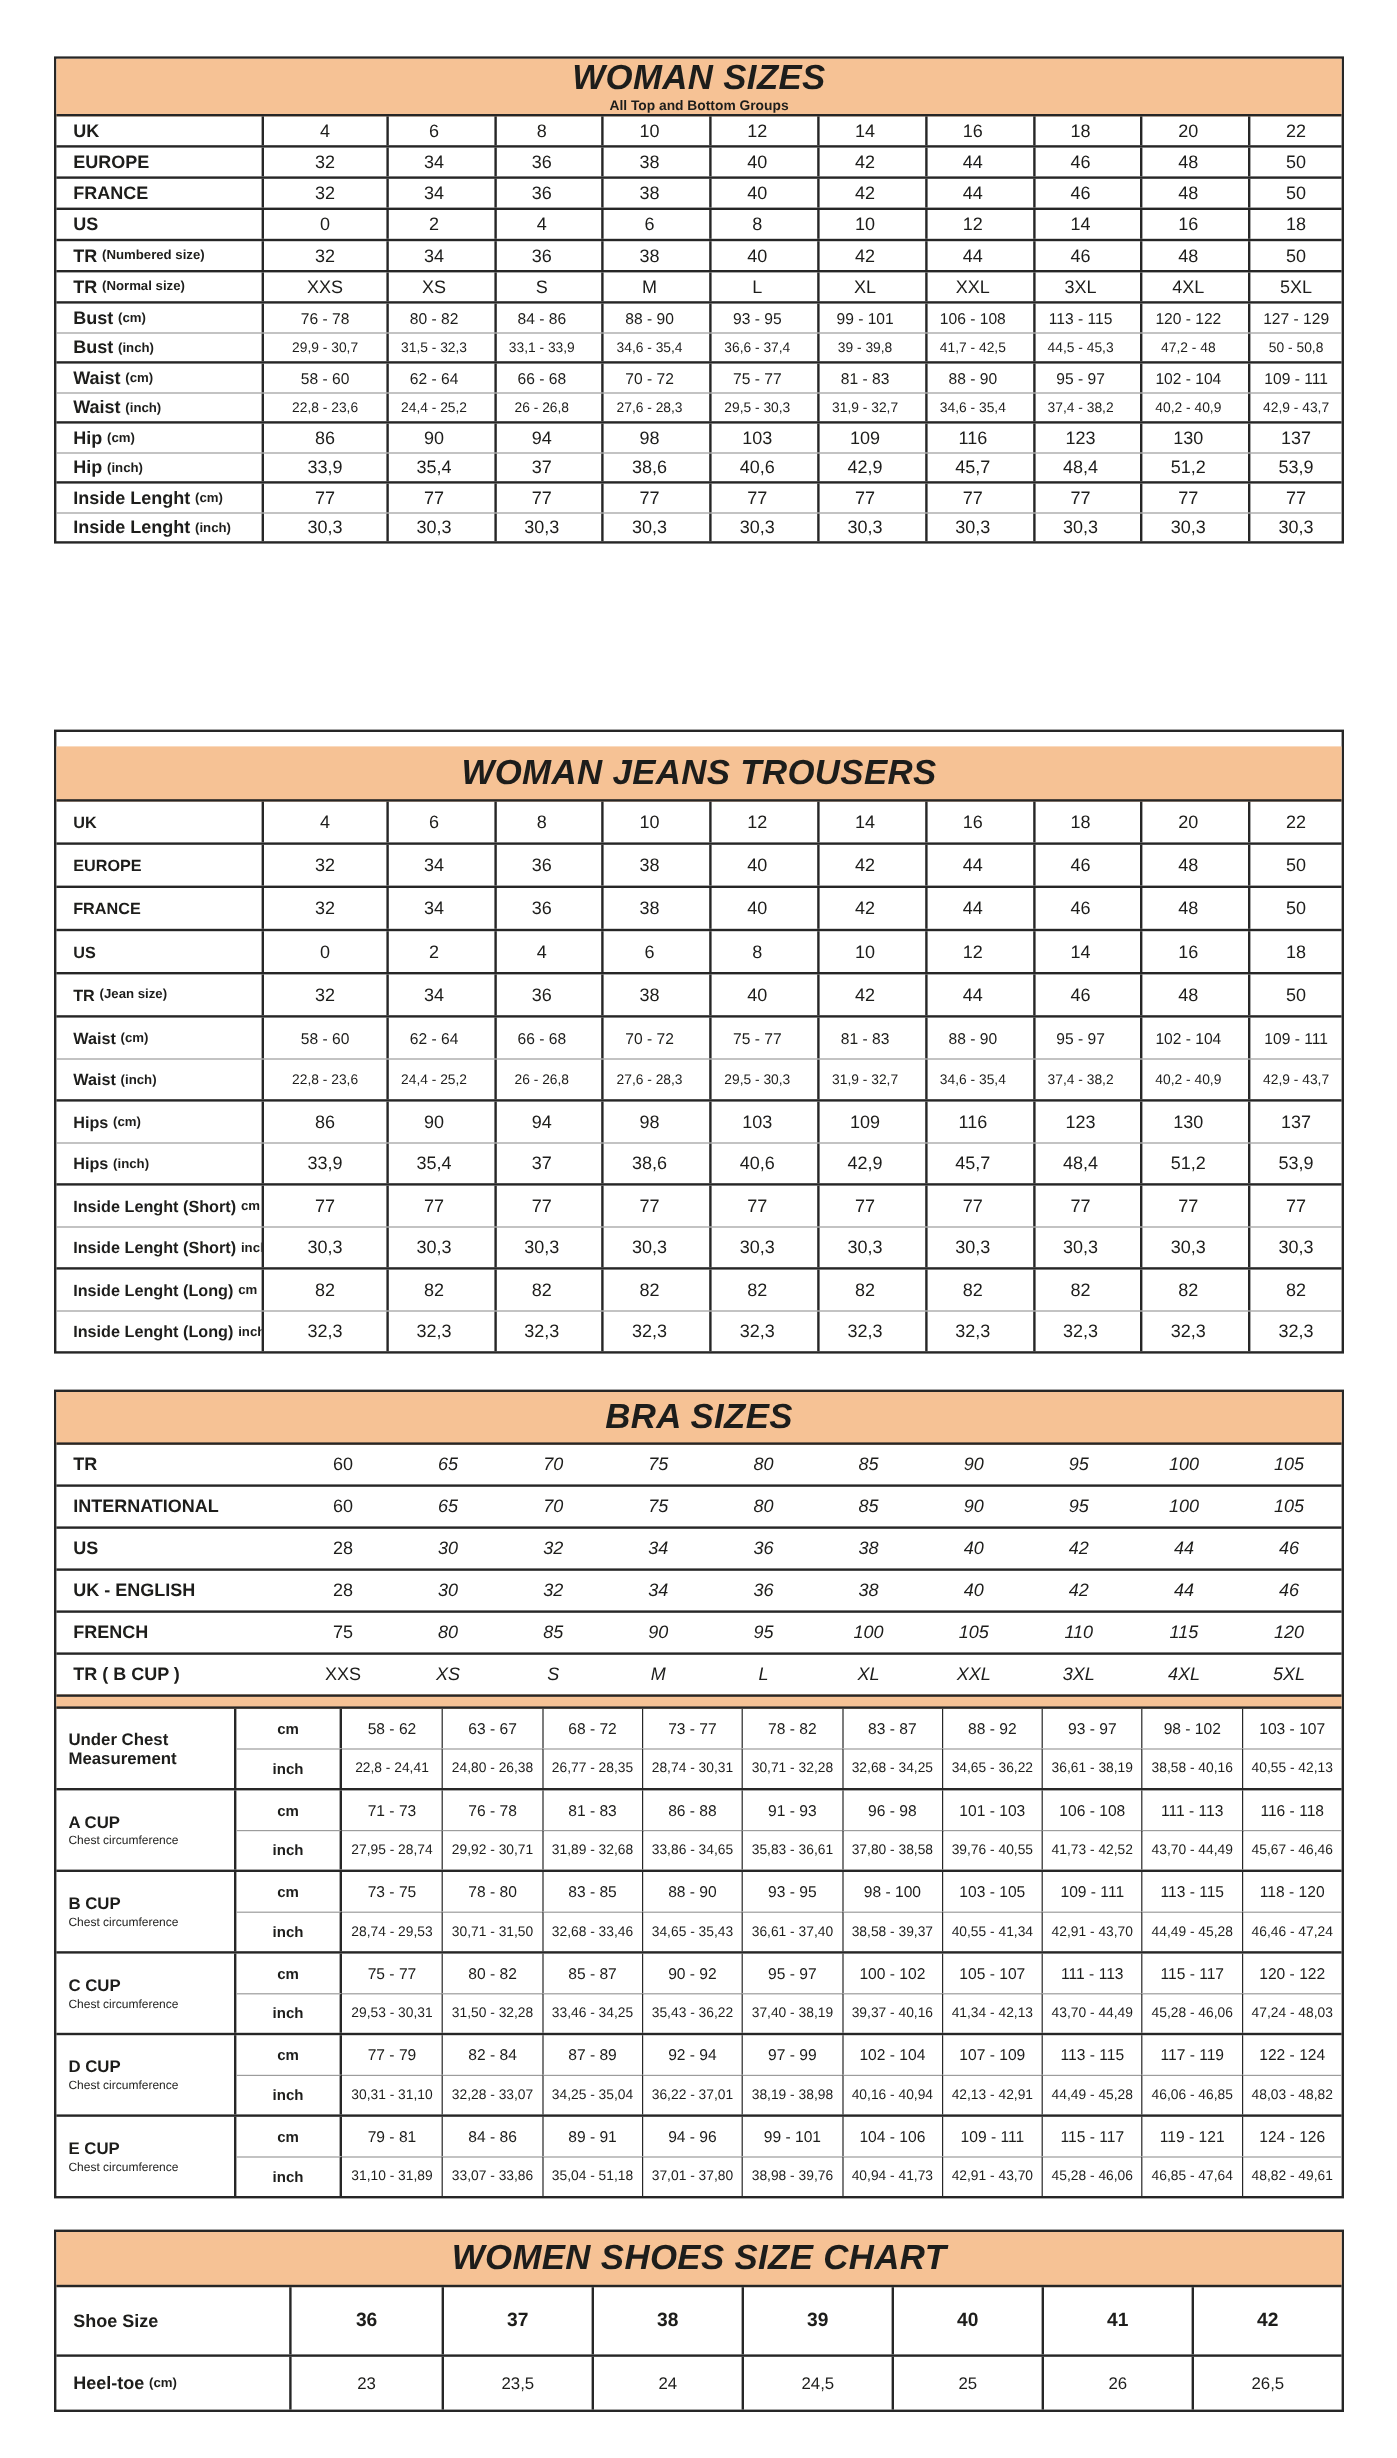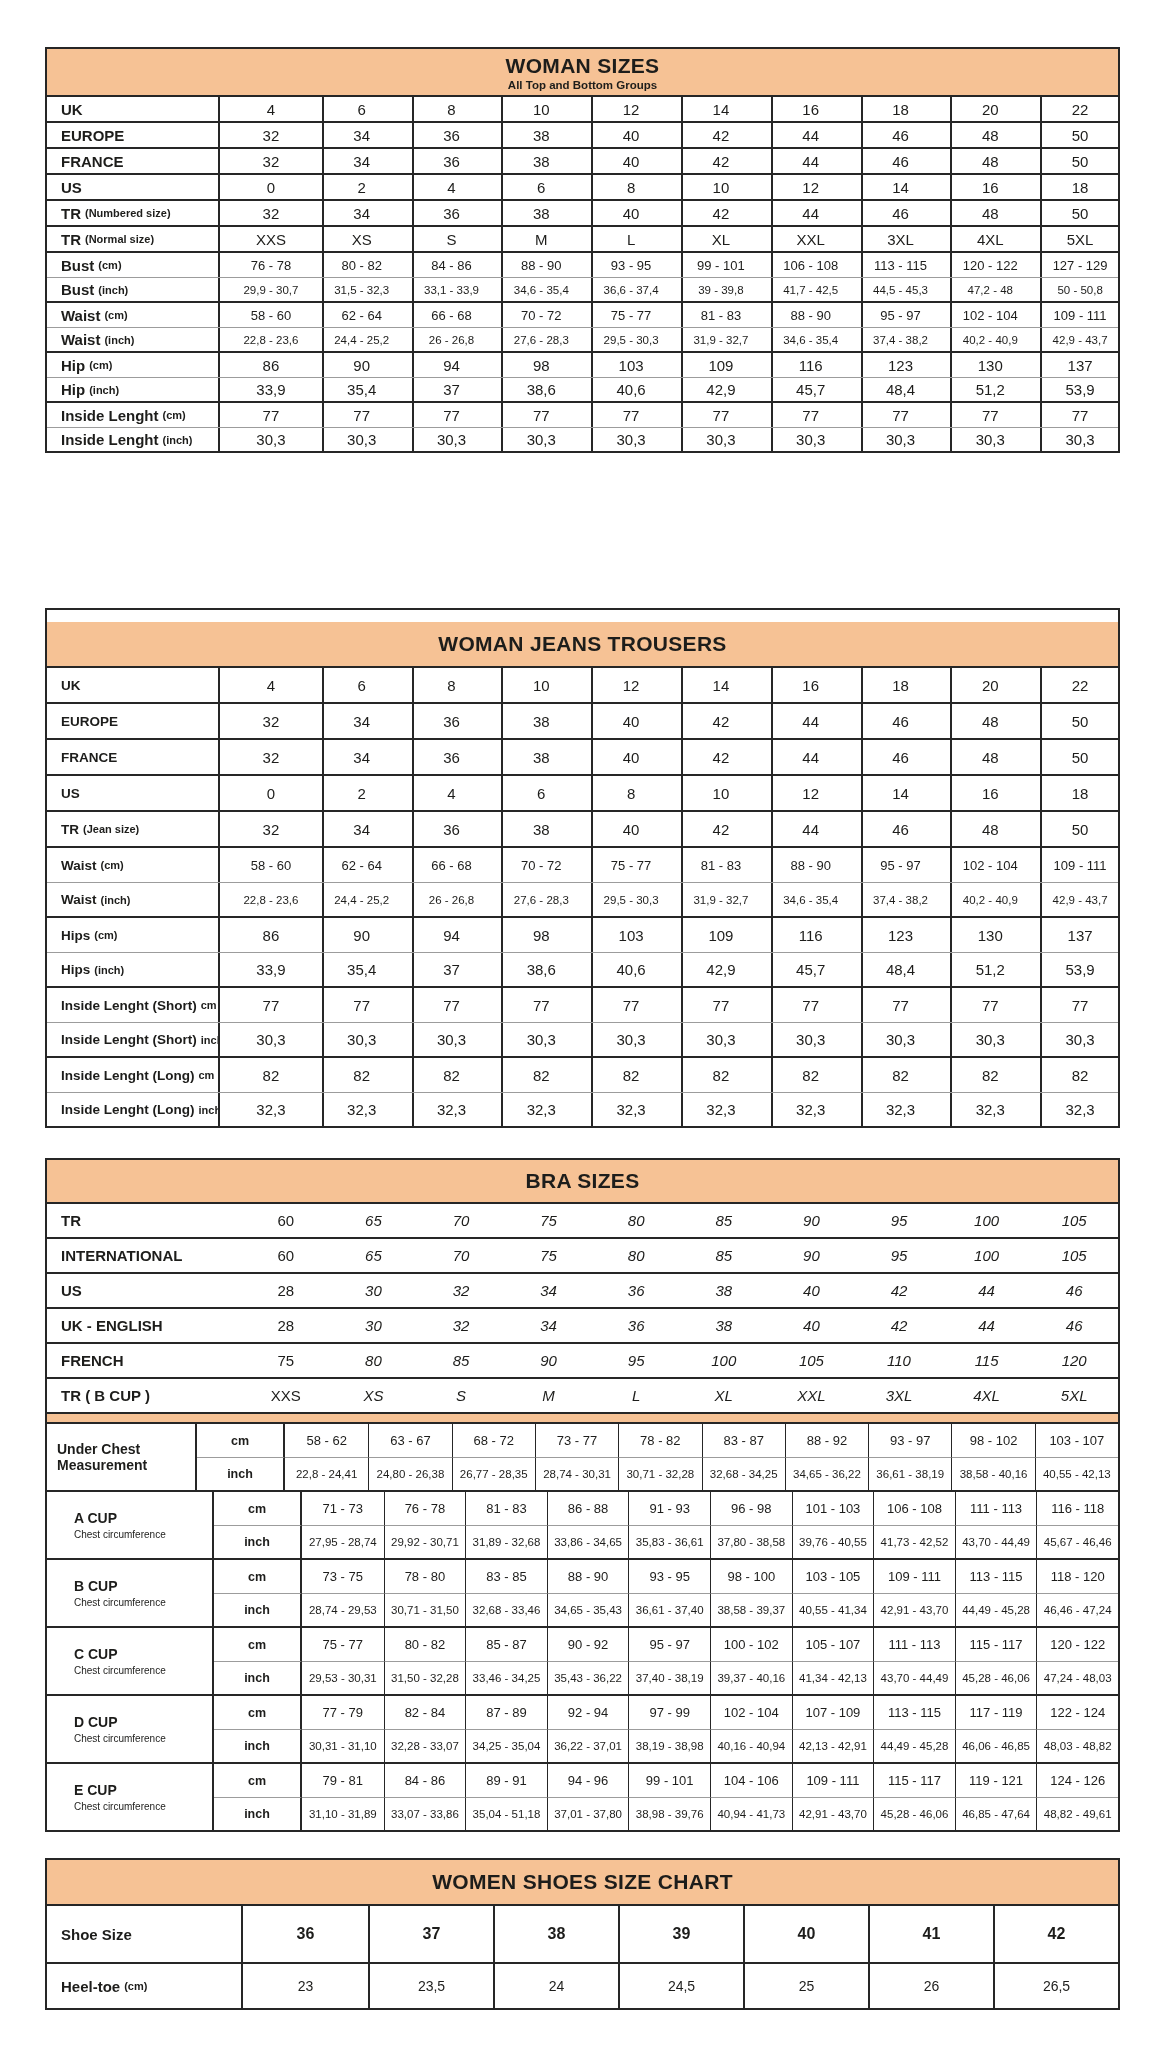--- a/index.html
+++ b/index.html
@@ -32,21 +32,21 @@
   .tbl-head{
     background:var(--orange);
     border-bottom:2px solid var(--line);
     display:flex;flex-direction:column;align-items:center;justify-content:center;
     text-align:center;
   }
   #woman-sizes .tbl-head{height:48px;}
   #jeans .tbl-head{height:46px;margin-top:12px;}
   #bra .tbl-head{height:44px;}
   #shoes .tbl-head{height:46px;}
-  .tbl-title{font-size:21px;font-weight:700;letter-spacing:.3px;}
+  .tbl-title{font-size:29px;font-weight:700;letter-spacing:.3px;font-style:italic;}
   .tbl-sub{font-size:11.5px;font-weight:700;margin-top:1px;}
 
   
   .group + .group{border-top:2px solid var(--line);}
   .row{display:grid;align-items:stretch;}
   .cols-10 .row{grid-template-columns:173px repeat(10,1fr);gap:12px;}
   #bra .row{grid-template-columns:195px repeat(10,1fr);}
   #shoes .row{grid-template-columns:196px repeat(7,1fr);}
 
   #woman-sizes .row{height:24px;}
@@ -79,21 +79,21 @@
     border-top:2px solid var(--line);
     border-bottom:2px solid var(--line);
   }
 
   
   .cup-group{
     display:grid;
     grid-template-columns:150px 88px repeat(10,1fr);
     grid-auto-rows:33px;
   }
-  .cup-group + .cup-group{border-top:2px solid var(--line);padding-left:17px;}
+  .cup-group + .cup-group{border-top:2px solid var(--line);}
   .cup-lbl{
     grid-column:1;grid-row:1 / span 2;
     display:flex;flex-direction:column;justify-content:center;
     padding-left:10px;padding-right:6px;
     border-right:2px solid var(--line);
   }
   .cup-lbl-main{font-weight:700;font-size:14px;line-height:1.15;}
   .cup-lbl-sub{font-size:10px;margin-top:2px;}
   .unit{border-right:2px solid var(--line);font-weight:700;font-size:12.5px;}
   .cvcell + .cvcell{border-left:1.5px solid var(--line);}

